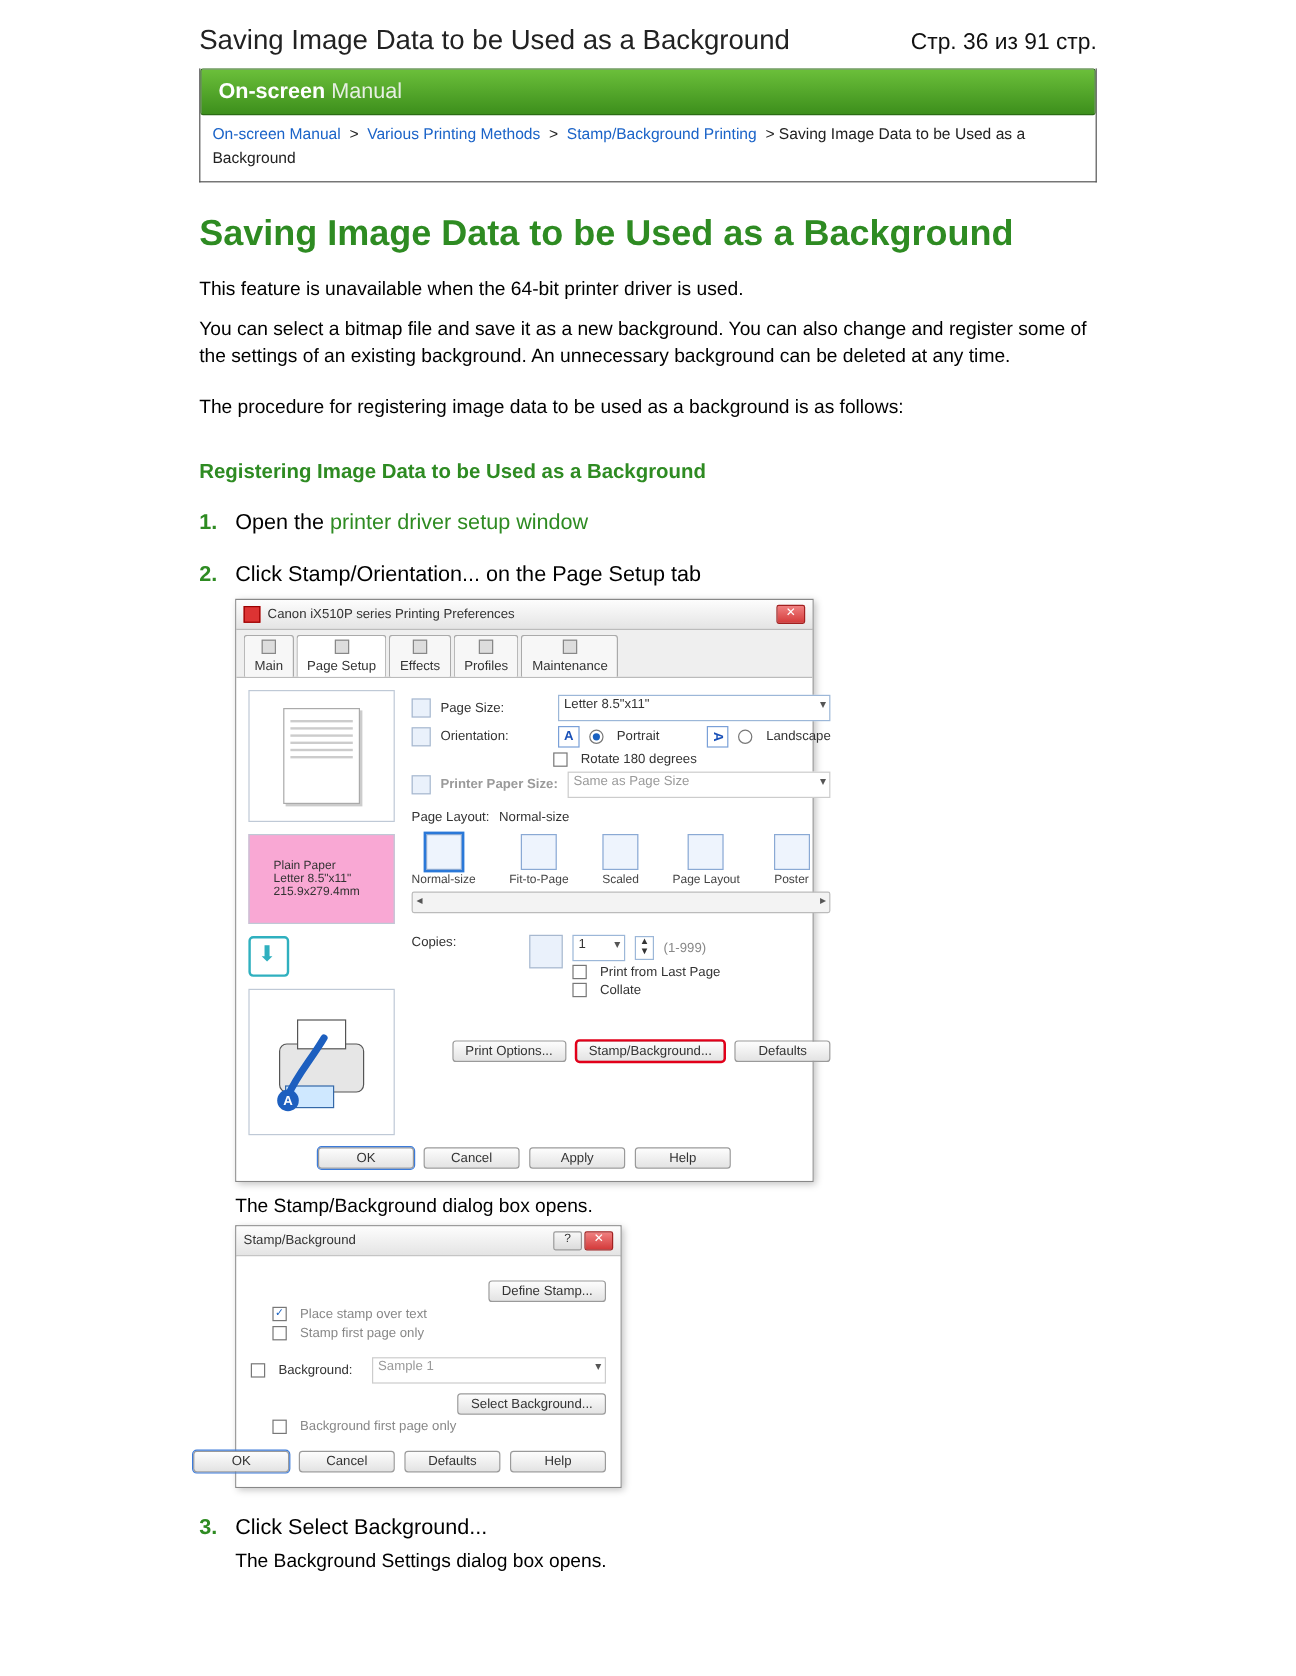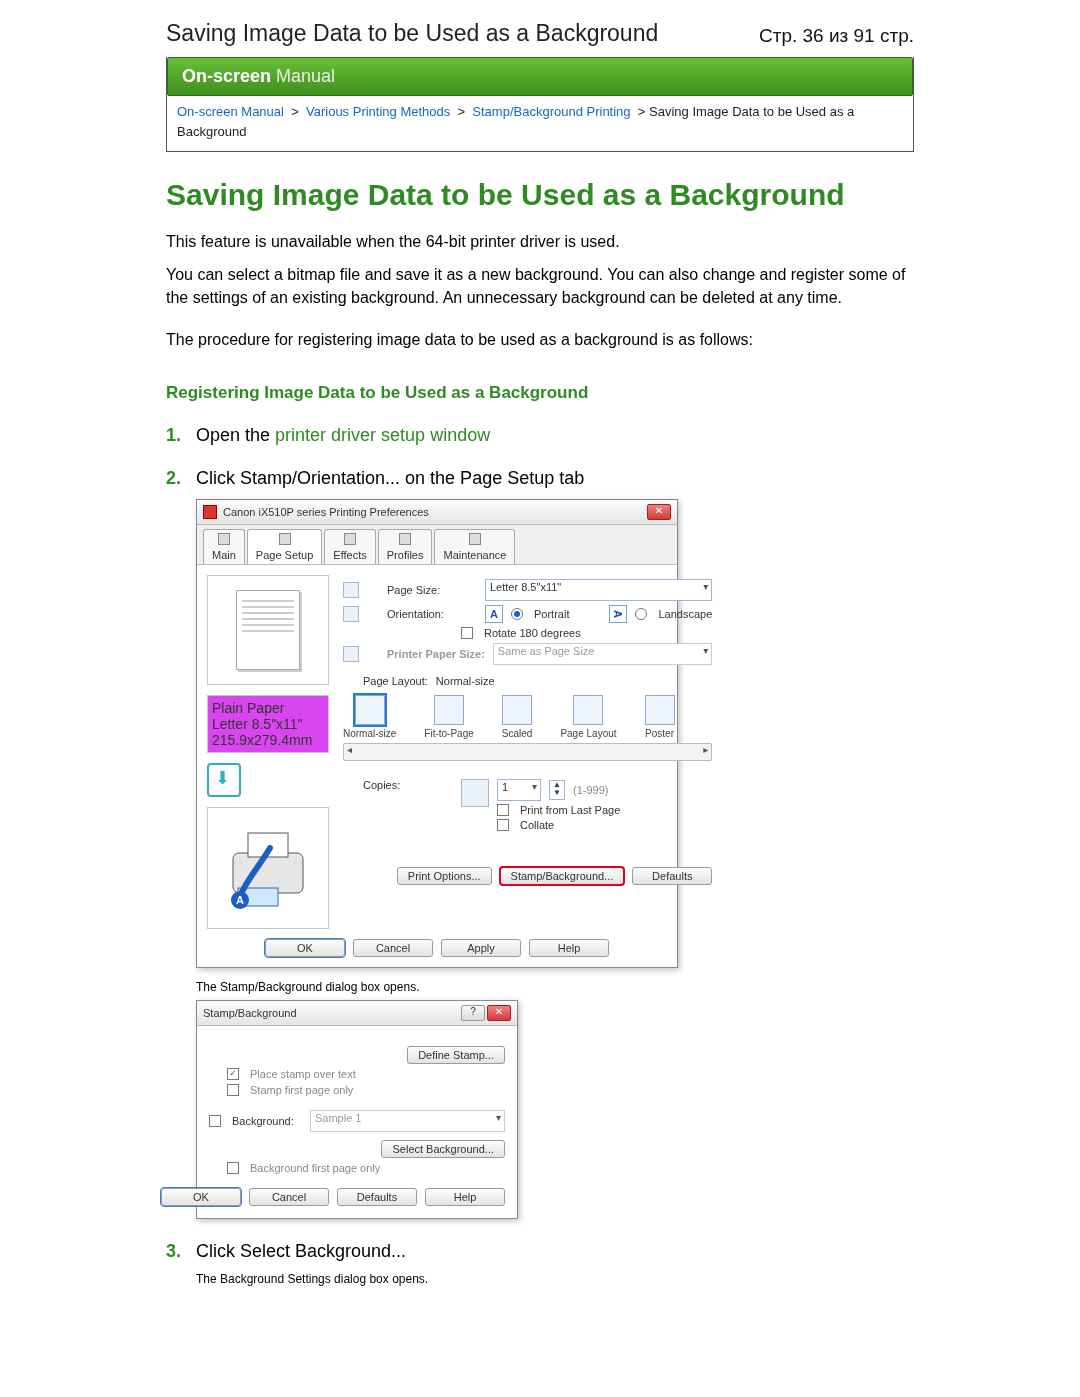--- a/index.html
+++ b/index.html
@@ -13,36 +13,36 @@
   .crumbs{font-size:13px;color:#222;padding:6px 10px 10px 10px;line-height:1.5;}
   .crumbs a{color:#1a63c8;text-decoration:none;}
   .h1{font-size:30px;font-weight:bold;color:#2e8b22;margin:26px 0 18px 0;font-family:Arial,Helvetica,sans-serif;}
   .body p{margin:6px 0 10px 0;font-size:16px;line-height:1.45;}
   .section-title{color:#2e8b22;font-weight:bold;font-size:17px;margin:32px 0 22px 0;}
   ol.steps{list-style:none;padding:0;margin:0;}
   ol.steps>li{margin:0 0 22px 0;}
   .step-head{display:flex;align-items:baseline;gap:8px;margin-bottom:10px;}
   .step-num{color:#2e8b22;font-weight:bold;font-size:18px;width:22px;}
   .step-text{font-size:18px;}
-  .step-body{margin-left:30px;font-size:12px;}
+  .step-body{margin-left:30px;font-size:16px;}
   .link{color:#2e8b22;}
   
   .dlg{border:1px solid #888;background:#f2f2f2;box-shadow:2px 2px 6px rgba(0,0,0,.25);font-family:"Segoe UI",Tahoma,sans-serif;font-size:11px;color:#333;}
   .dlg .titlebar{background:linear-gradient(#fdfdfd,#e4e4e4);border-bottom:1px solid #bbb;padding:4px 6px;display:flex;align-items:center;justify-content:space-between;}
   .dlg .titlebar .t{display:flex;gap:6px;align-items:center;}
   .tb-icon{width:12px;height:12px;background:#d33;border:1px solid #900;display:inline-block;}
   .winbtns{display:flex;gap:2px;}
   .winbtn{width:22px;height:14px;border:1px solid #999;background:linear-gradient(#f8f8f8,#dcdcdc);border-radius:2px;font-size:10px;line-height:12px;text-align:center;}
   .winbtn.close{background:linear-gradient(#f08080,#d43b3b);color:#fff;border-color:#a12020;}
   .tabs{display:flex;gap:2px;padding:4px 6px 0 6px;background:#efefef;border-bottom:1px solid #bbb;}
   .tab{padding:3px 8px;border:1px solid #aaa;border-bottom:none;background:#f7f7f7;border-radius:3px 3px 0 0;display:flex;gap:4px;align-items:center;flex-direction:column;}
   .tab.active{background:#fff;}
   .dlg-body{background:#fff;padding:10px;}
   .row{display:flex;align-items:center;gap:8px;margin:4px 0;}
-  .lbl{min-width:90px;color:#333;margin-left:20px;}
+  .lbl{min-width:90px;color:#333;}
   .lbl.dis{color:#9a9a9a;font-weight:bold;}
   .drop{flex:1;border:1px solid #9cb7d8;background:#fff;height:18px;padding:1px 16px 1px 4px;position:relative;}
   .drop:after{content:"▾";position:absolute;right:3px;top:1px;color:#555;font-size:10px;}
   .drop.dis{color:#9a9a9a;border-color:#ccc;}
   .radio{width:10px;height:10px;border:1px solid #777;border-radius:50%;display:inline-block;margin-right:3px;position:relative;}
   .radio.on:after{content:"";position:absolute;inset:2px;border-radius:50%;background:#1860c0;}
   .chk{width:10px;height:10px;border:1px solid #777;display:inline-block;margin-right:3px;background:#fff;}
   .chk.on:after{content:"✓";font-size:9px;line-height:9px;color:#1860c0;display:block;text-align:center;}
   .mini-icon{width:14px;height:14px;border:1px solid #a7b8cf;background:#eaf1fb;display:inline-block;}
   .A-icon{width:16px;height:16px;border:1px solid #7aa0d8;background:#fff;color:#1850b8;font-weight:bold;font-size:11px;text-align:center;line-height:16px;display:inline-block;}
@@ -54,21 +54,21 @@
   .slider:before{content:"◂";position:absolute;left:3px;top:0;font-size:10px;color:#555;}
   .slider:after{content:"▸";position:absolute;right:3px;top:0;font-size:10px;color:#555;}
   .btn{border:1px solid #9a9a9a;background:linear-gradient(#fdfdfd,#e3e3e3);padding:2px 10px;border-radius:3px;min-width:58px;text-align:center;}
   .btn.primary{outline:1px solid #3c7bd9;}
   .btn-row{display:flex;gap:8px;justify-content:flex-end;margin-top:8px;}
   .highlight-red{outline:2px solid #e2001a;outline-offset:-1px;}
   .preview{width:120px;height:108px;border:1px solid #bfc9d6;background:#fff;margin-bottom:10px;position:relative;}
   .preview .sheet{position:absolute;inset:14px 28px 14px 28px;border:1px solid #aaa;box-shadow:2px 2px 0 #ccc;}
   .preview .lines{position:absolute;inset:20px 34px 20px 34px;}
   .preview .lines div{height:2px;background:#ccc;margin:4px 0;}
-  .media{font-size:14px;color:#333;border:1px solid #bfc9d6;background:#d946ef;padding:4px;margin-bottom:10px;}
+  .media{font-size:10px;color:#333;border:1px solid #bfc9d6;background:#f9a8d4;padding:20px;margin-bottom:10px;}
   .arrowbox{width:30px;height:30px;border:2px solid #2fb0bf;border-radius:4px;position:relative;margin:4px 0 10px 0;}
   .arrowbox:after{content:"⬇";position:absolute;left:6px;top:2px;color:#2fb0bf;font-size:18px;}
   .printer{width:120px;height:120px;border:1px solid #bfc9d6;background:#fff;display:flex;align-items:center;justify-content:center;position:relative;}
   .printer svg{width:100px;height:100px;}
   .dlg1{width:480px;margin:6px 0 12px 30px;}
   .dlg1 .cols{display:flex;gap:14px;}
   .dlg1 .left{width:128px;}
   .dlg1 .right{flex:1;}
   .dlg2{width:320px;margin:6px 0 12px 30px;}
   .dlg2 .dlg-body{padding:12px;}

